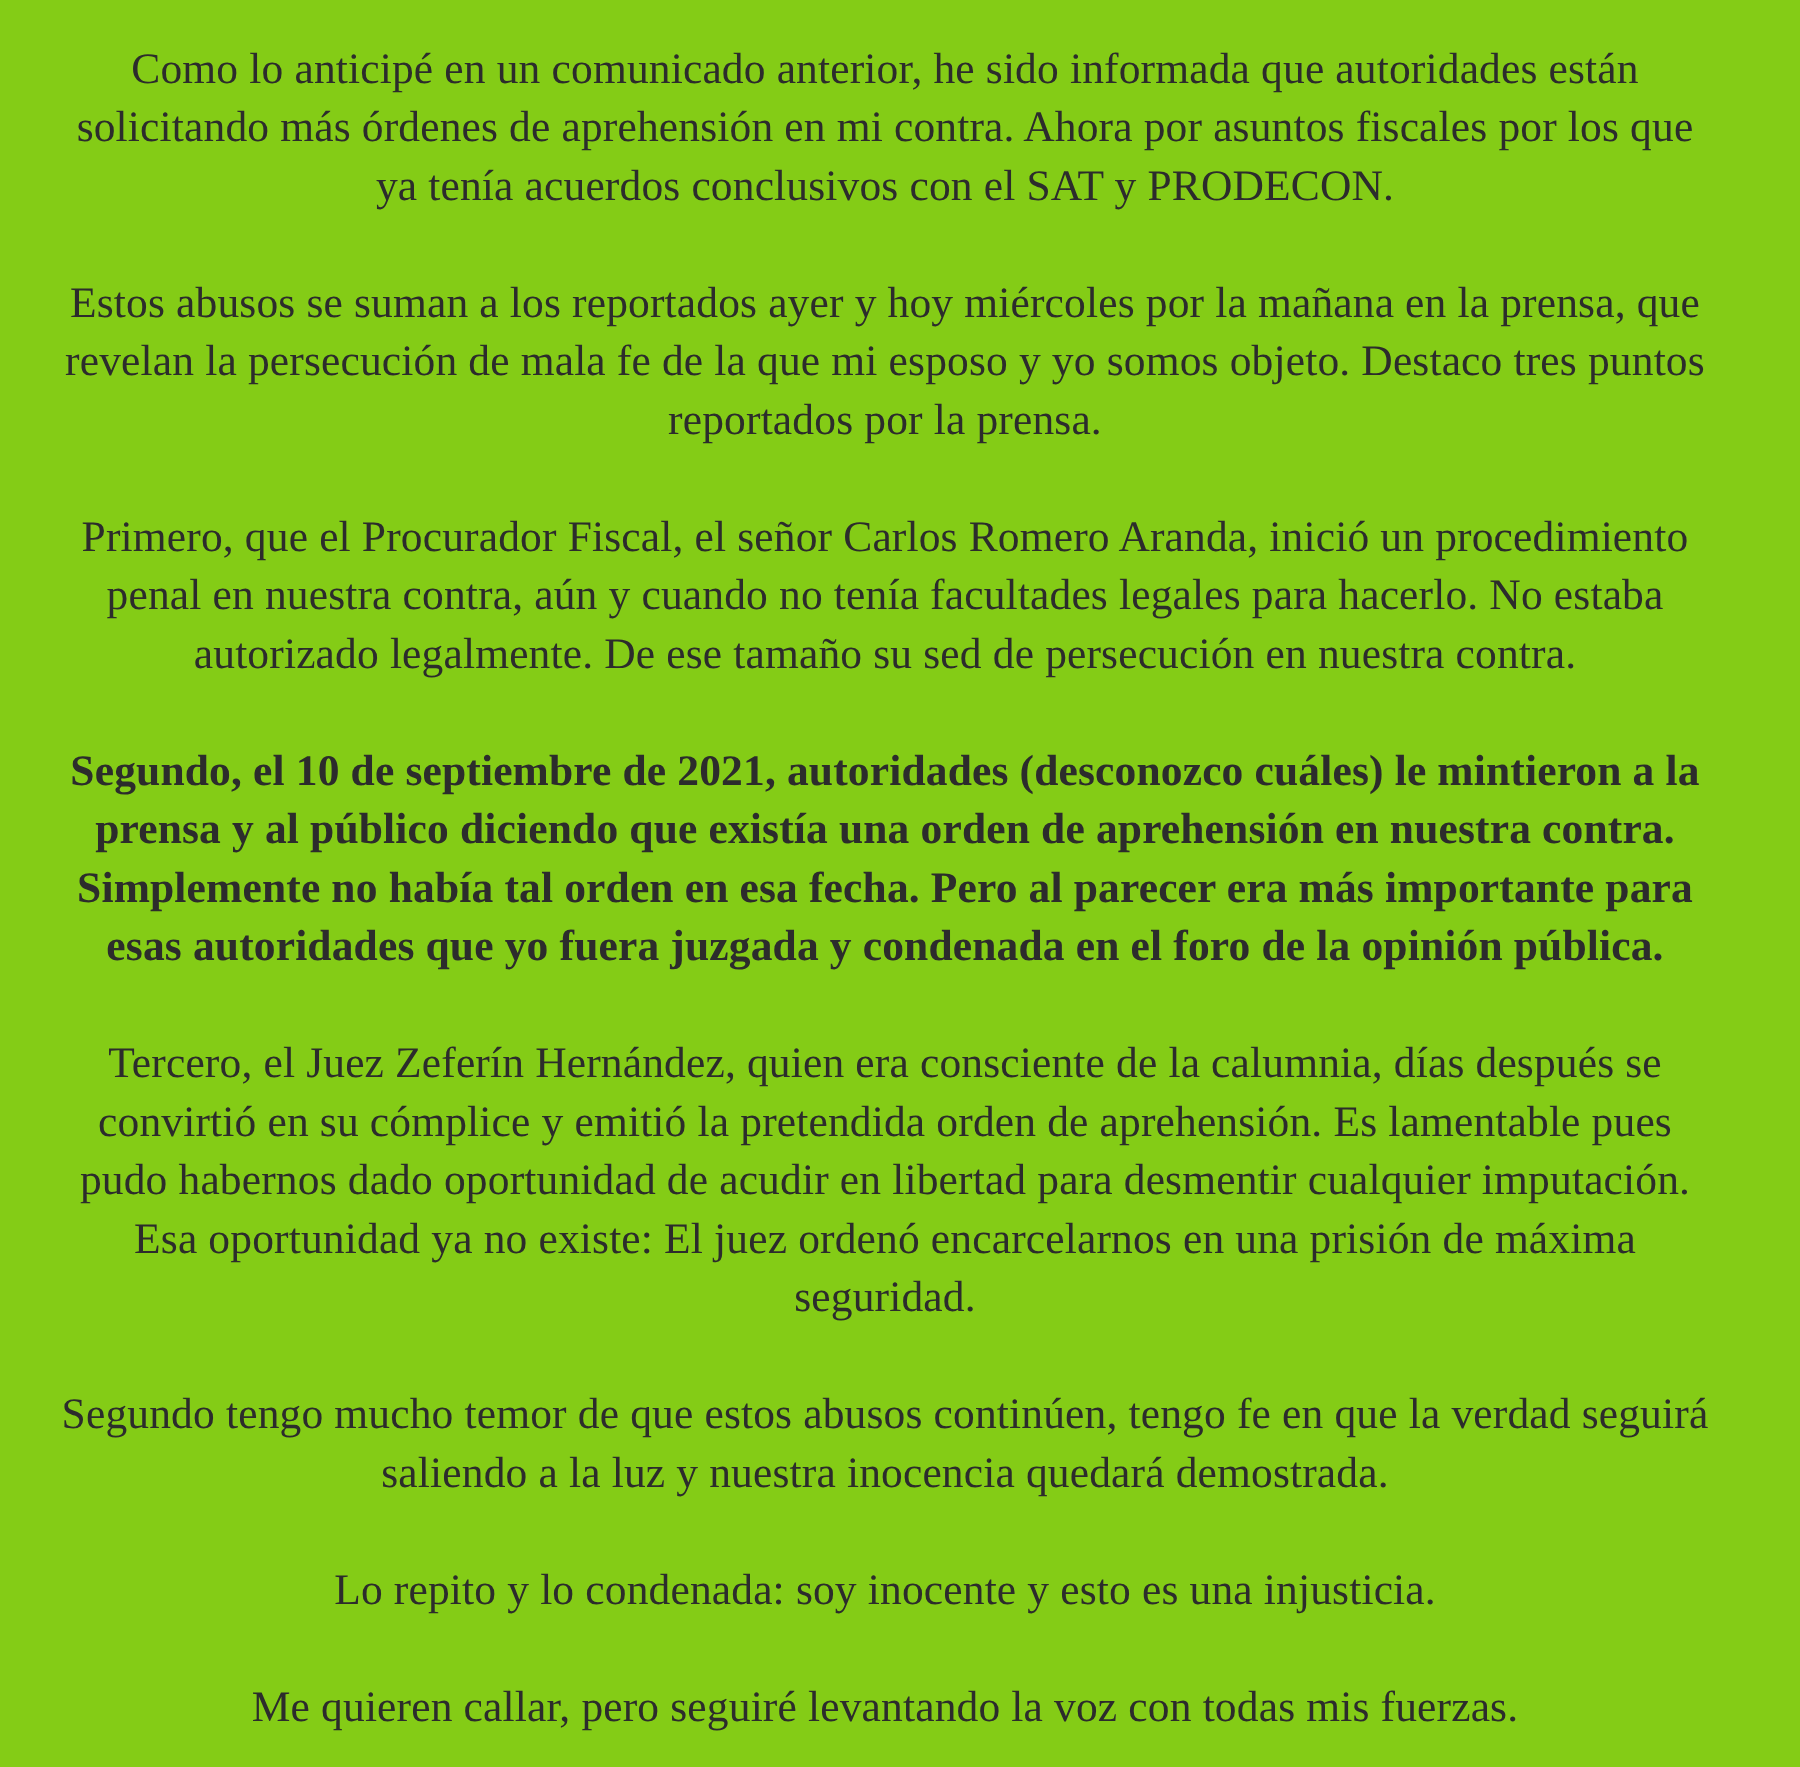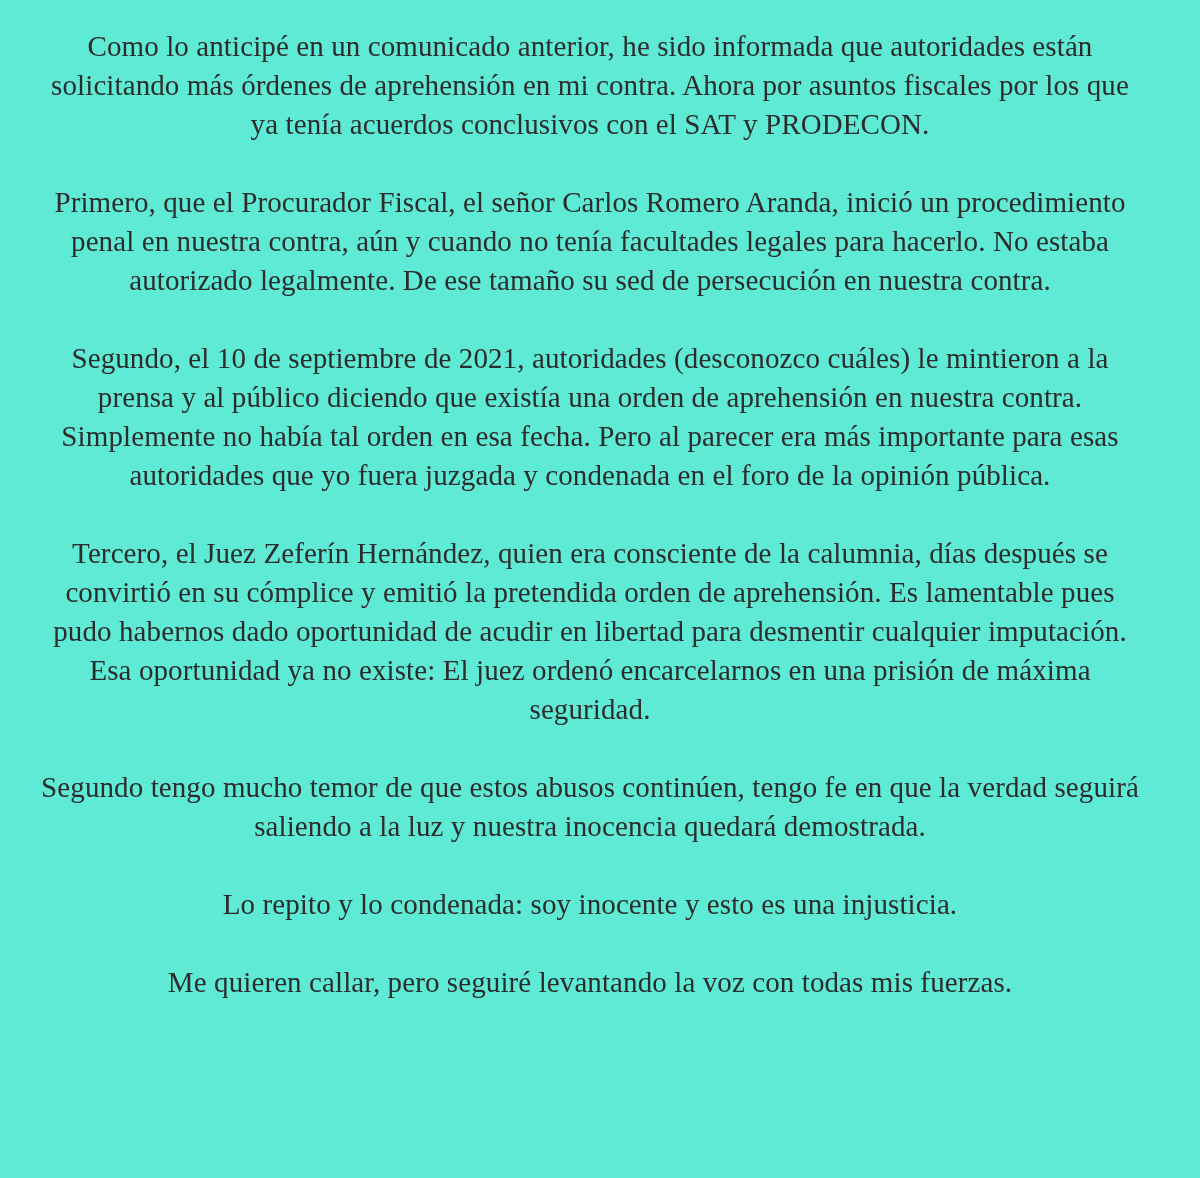--- a/index.html
+++ b/index.html
@@ -11,21 +11,21 @@
     width: 1200px;
     height: 1178px;
     background: #fdfdfd;
     overflow: hidden;
   }
   .page {
     box-sizing: border-box;
     width: 1200px;
     height: 1178px;
     padding: 27px 44px 20px 24px;
-    background: #5eead4;
+    background: #84cc16;
   }
   .statement {
     max-width: 1110px;
     margin: 0 auto;
     
     filter: blur(0.35px);
   }
   .statement p {
     font-family: "Liberation Serif", "DejaVu Serif", serif;
     font-size: 29px;
@@ -39,20 +39,21 @@
   .statement p:last-child {
     margin-bottom: 0;
   }
 </style>
 </head>
 <body style="background: rgb(253, 253, 253);">
 
 <div class="page">
   <div class="statement">
     <p style="color: rgb(44, 44, 44);">Como lo anticipé en un comunicado anterior, he sido informada que autoridades están solicitando más órdenes de aprehensión en mi contra. Ahora por asuntos fiscales por los que ya tenía acuerdos conclusivos con el SAT y PRODECON.</p>
+    <p style="color: rgb(44, 44, 44);">Estos abusos se suman a los reportados ayer y hoy miércoles por la mañana en la prensa, que revelan la persecución de mala fe de la que mi esposo y yo somos objeto. Destaco tres puntos reportados por la prensa.</p>
     <p style="color: rgb(44, 44, 44);">Primero, que el Procurador Fiscal, el señor Carlos Romero Aranda, inició un procedimiento penal en nuestra contra, aún y cuando no tenía facultades legales para hacerlo. No estaba autorizado legalmente. De ese tamaño su sed de persecución en nuestra contra.</p>
-    <p style="color: rgb(44, 44, 44);">Segundo, el 10 de septiembre de 2021, autoridades (desconozco cuáles) le mintieron a la prensa y al público diciendo que existía una orden de aprehensión en nuestra contra. Simplemente no había tal orden en esa fecha. Pero al parecer era más importante para esas autoridades que yo fuera juzgada y condenada en el foro de la opinión pública.</p>
+    <p style="color: rgb(44, 44, 44); font-weight: bold;">Segundo, el 10 de septiembre de 2021, autoridades (desconozco cuáles) le mintieron a la prensa y al público diciendo que existía una orden de aprehensión en nuestra contra. Simplemente no había tal orden en esa fecha. Pero al parecer era más importante para esas autoridades que yo fuera juzgada y condenada en el foro de la opinión pública.</p>
     <p style="color: rgb(44, 44, 44);">Tercero, el Juez Zeferín Hernández, quien era consciente de la calumnia, días después se convirtió en su cómplice y emitió la pretendida orden de aprehensión. Es lamentable pues pudo habernos dado oportunidad de acudir en libertad para desmentir cualquier imputación. Esa oportunidad ya no existe: El juez ordenó encarcelarnos en una prisión de máxima seguridad.</p>
     <p style="color: rgb(44, 44, 44);">Segundo tengo mucho temor de que estos abusos continúen, tengo fe en que la verdad seguirá saliendo a la luz y nuestra inocencia quedará demostrada.</p>
     <p style="color: rgb(44, 44, 44);">Lo repito y lo condenada: soy inocente y esto es una injusticia.</p>
     <p style="color: rgb(44, 44, 44);">Me quieren callar, pero seguiré levantando la voz con todas mis fuerzas.</p>
   </div>
 </div>
 
 </body></html>

